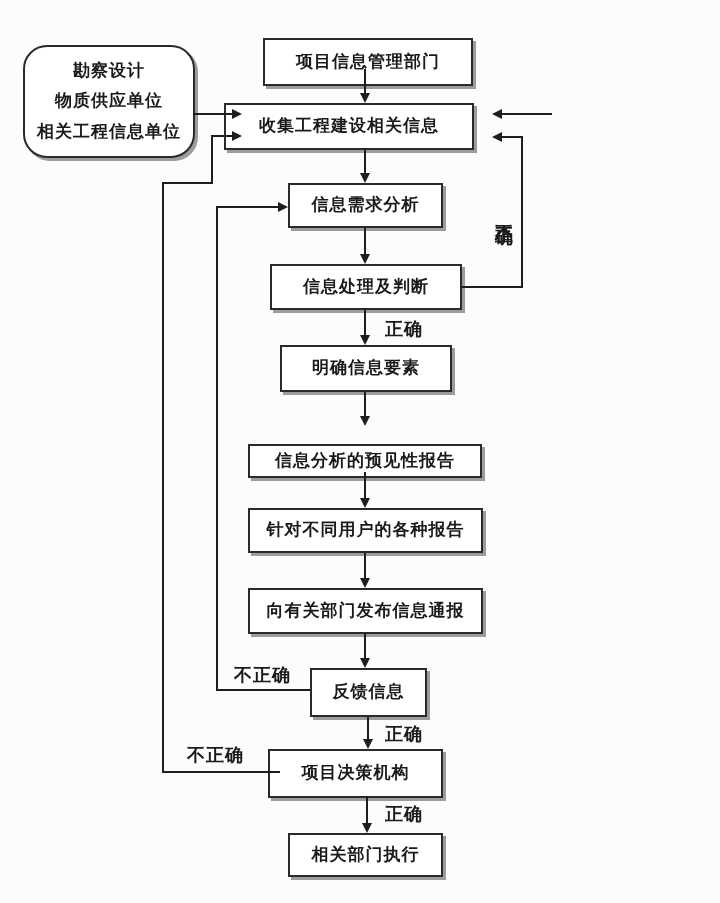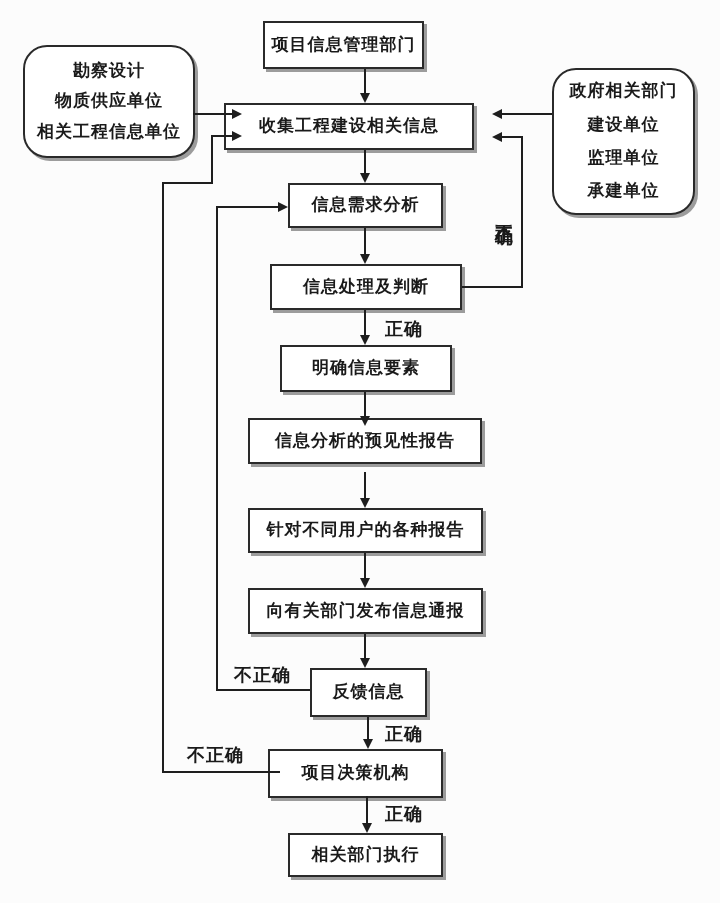--- a/index.html
+++ b/index.html
@@ -22,54 +22,48 @@
   .arr.right{border-top:5px solid transparent;border-bottom:5px solid transparent;border-left:10px solid #1e1e1e;}
   .arr.left{border-top:5px solid transparent;border-bottom:5px solid transparent;border-right:10px solid #1e1e1e;}
   .elabel{position:absolute;font-size:18px;font-weight:600;letter-spacing:1px;white-space:nowrap;}
   .elabel.vert{writing-mode:vertical-rl;text-orientation:upright;letter-spacing:2px;white-space:normal;}
 </style>
 </head>
 <body>
 
 <div class="stage">
 
-  <div class="node" style="left:263px;top:21px;width:161px;height:48px">
+  <div class="node" style="left:263px;top:38px;width:210px;height:48px">
     <span>项目信息管理部门</span>
   </div>
 
   <div class="node multi" style="left:23px;top:45px;width:172px;height:113px;gap:10px">
     <span>勘察设计</span>
     <span>物质供应单位</span>
     <span>相关工程信息单位</span>
   </div>
 
-  <div class="node multi" style="left:552px;top:68px;width:143px;height:147px;gap:13px">
-    <span>政府相关部门</span>
-    <span>建设单位</span>
-    <span>监理单位</span>
-    <span>承建单位</span>
-  </div>
 
   <div class="node" style="left:224px;top:103px;width:250px;height:47px">
     <span>收集工程建设相关信息</span>
   </div>
 
   <div class="node" style="left:288px;top:183px;width:155px;height:45px">
     <span>信息需求分析</span>
   </div>
 
   <div class="node" style="left:270px;top:264px;width:192px;height:46px">
     <span>信息处理及判断</span>
   </div>
 
   <div class="node" style="left:280px;top:345px;width:172px;height:47px">
     <span>明确信息要素</span>
   </div>
 
-  <div class="node" style="left:248px;top:418px;width:234px;height:46px">
+  <div class="node" style="left:248px;top:444px;width:234px;height:34px">
     <span>信息分析的预见性报告</span>
   </div>
 
   <div class="node" style="left:248px;top:508px;width:235px;height:45px">
     <span>针对不同用户的各种报告</span>
   </div>
 
   <div class="node" style="left:248px;top:588px;width:235px;height:46px">
     <span>向有关部门发布信息通报</span>
   </div>

